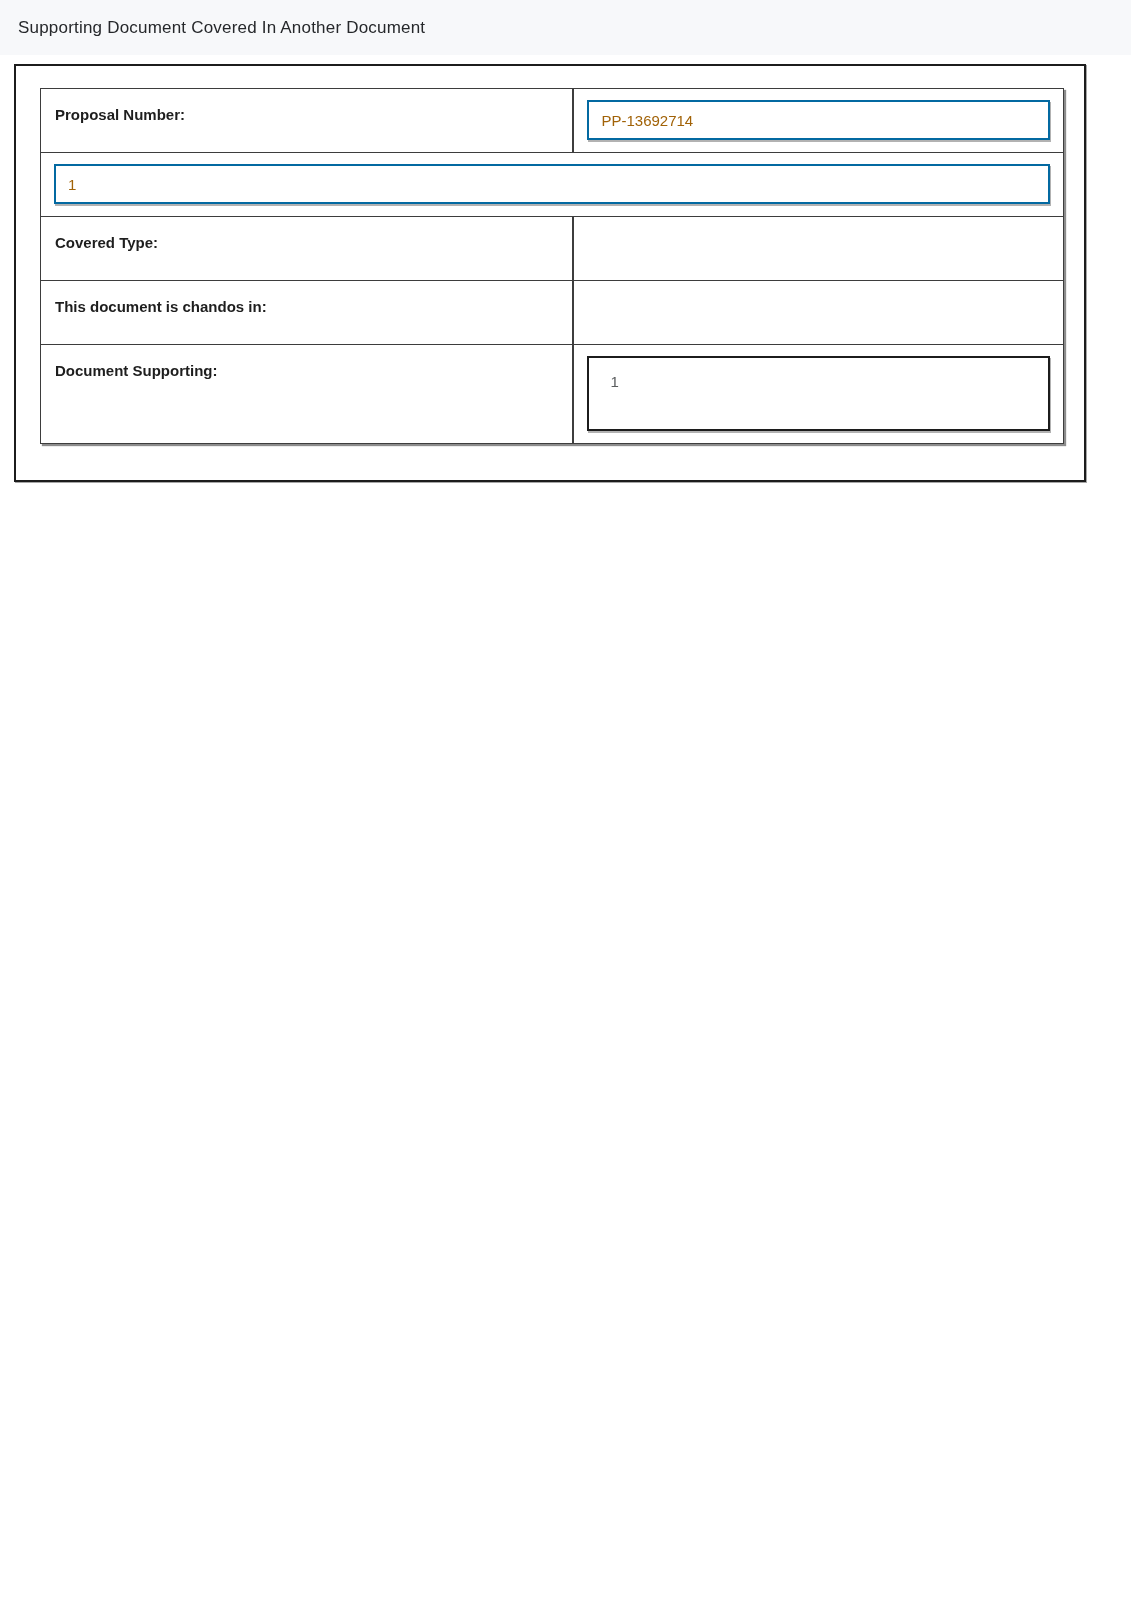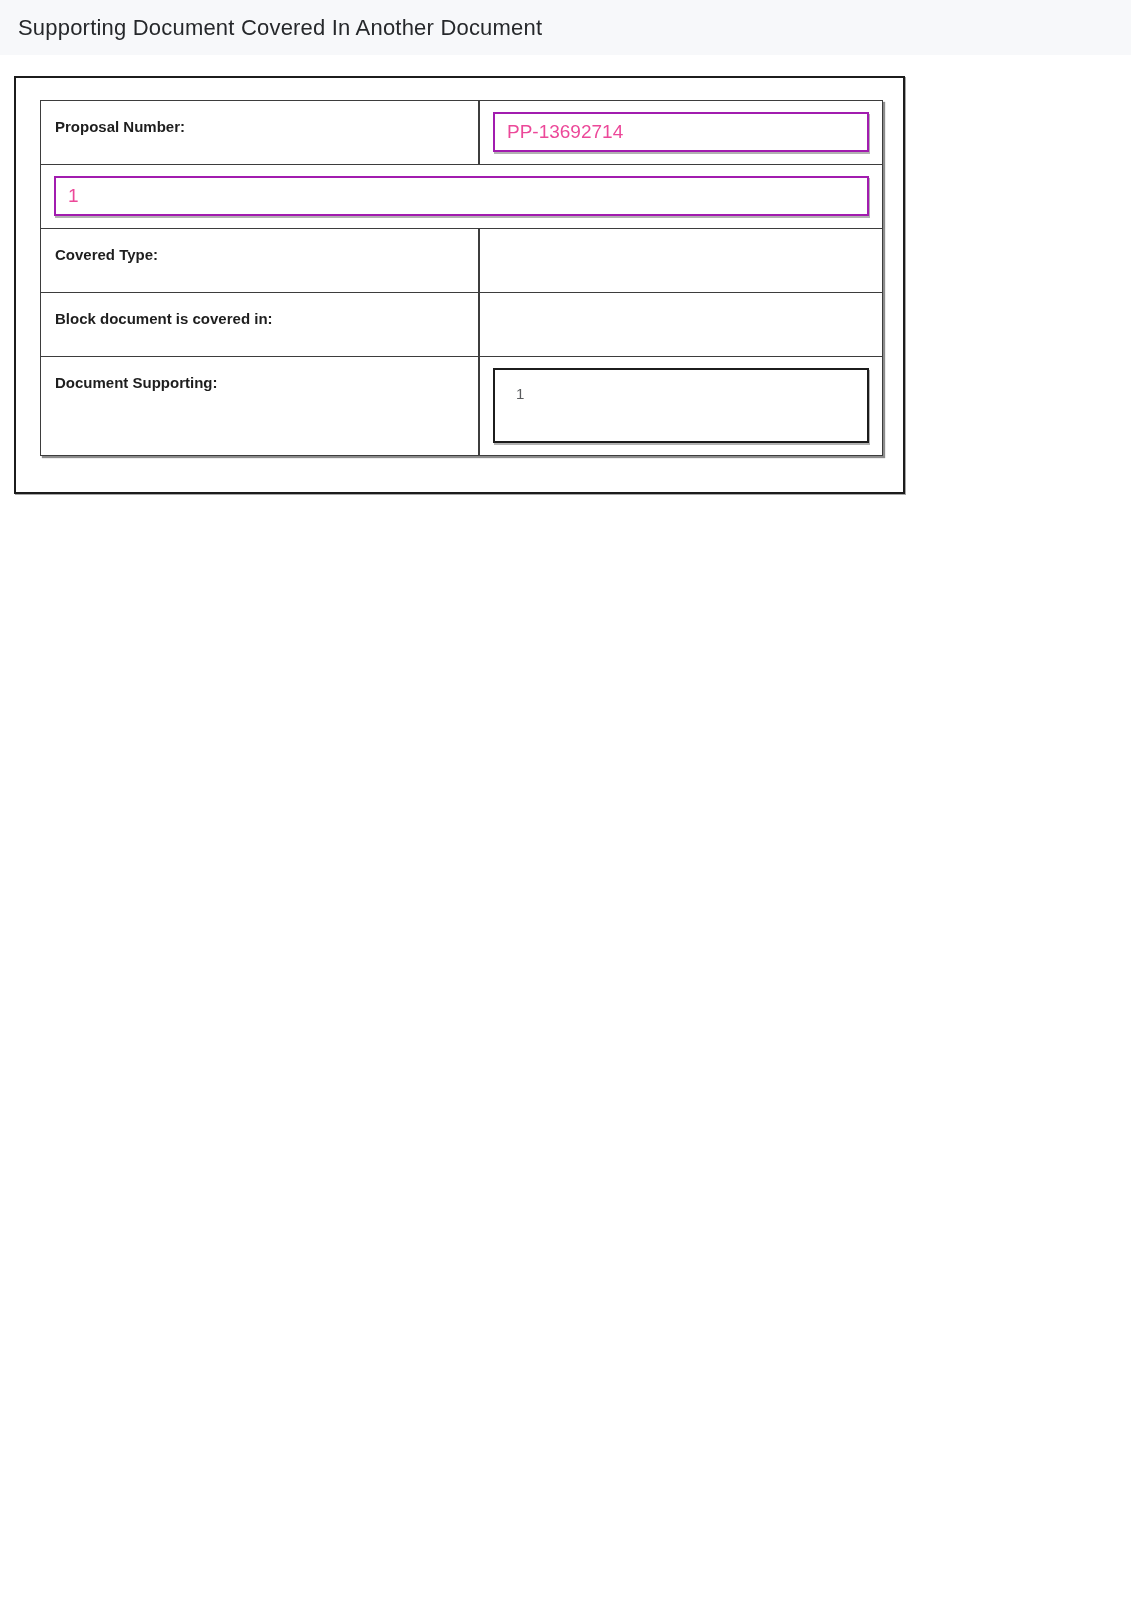--- a/index.html
+++ b/index.html
@@ -13,32 +13,32 @@
   
   .header-bar {
     width: 100%;
     height: 55px;
     background: #f7f8fa;
     display: flex;
     align-items: center;
     padding-left: 18px;
   }
   .header-bar .title {
-    font-size: 22px;
+    font-size: 17px;
     font-weight: 400;
     color: #26282b;
     letter-spacing: 0.2px;
   }
 
   
   .outer-box {
     position: absolute;
     left: 14px;
-    top: 76px;
-    width: 891px;
+    top: 64px;
+    width: 1072px;
     height: 418px;
     background: #ffffff;
     border: 2px solid #1c1c1c;
     box-shadow: 1px 1px 0 rgba(0,0,0,0.35);
     padding: 22px 20px 36px 24px;
   }
 
   
   .form-table {
     width: 100%;
@@ -70,26 +70,26 @@
     color: #1e1e1e;
   }
   .input-cell {
     flex: 1;
     padding: 11px 13px 11px 13px;
   }
   .text-input {
     display: block;
     width: 100%;
     height: 40px;
-    border: 2px solid #a21caf;
+    border: 2px solid #0369a1;
     box-shadow: 1px 2px 0 rgba(0,0,0,0.3);
     background: #ffffff;
     font-family: "Liberation Sans", sans-serif;
-    font-size: 19px;
-    color: #ec4899;
+    font-size: 15px;
+    color: #a16207;
     padding: 0 12px;
     outline: none;
   }
   .textarea-input {
     display: block;
     width: 100%;
     height: 75px;
     border: 2px solid #1c1c1c;
     box-shadow: 1px 2px 0 rgba(0,0,0,0.3);
     background: #ffffff;
@@ -128,21 +128,21 @@
     </div>
 
     <div class="form-row">
       <div class="label-cell">
         <span class="field-label">Covered Type:</span>
       </div>
     </div>
 
     <div class="form-row">
       <div class="label-cell">
-        <span class="field-label">Block document is covered in:</span>
+        <span class="field-label">This document is chandos in:</span>
       </div>
     </div>
 
     <div class="form-row">
       <div class="label-cell">
         <span class="field-label">Document Supporting:</span>
       </div>
       <div class="input-cell">
         <textarea class="textarea-input" style="">1</textarea>
       </div>

